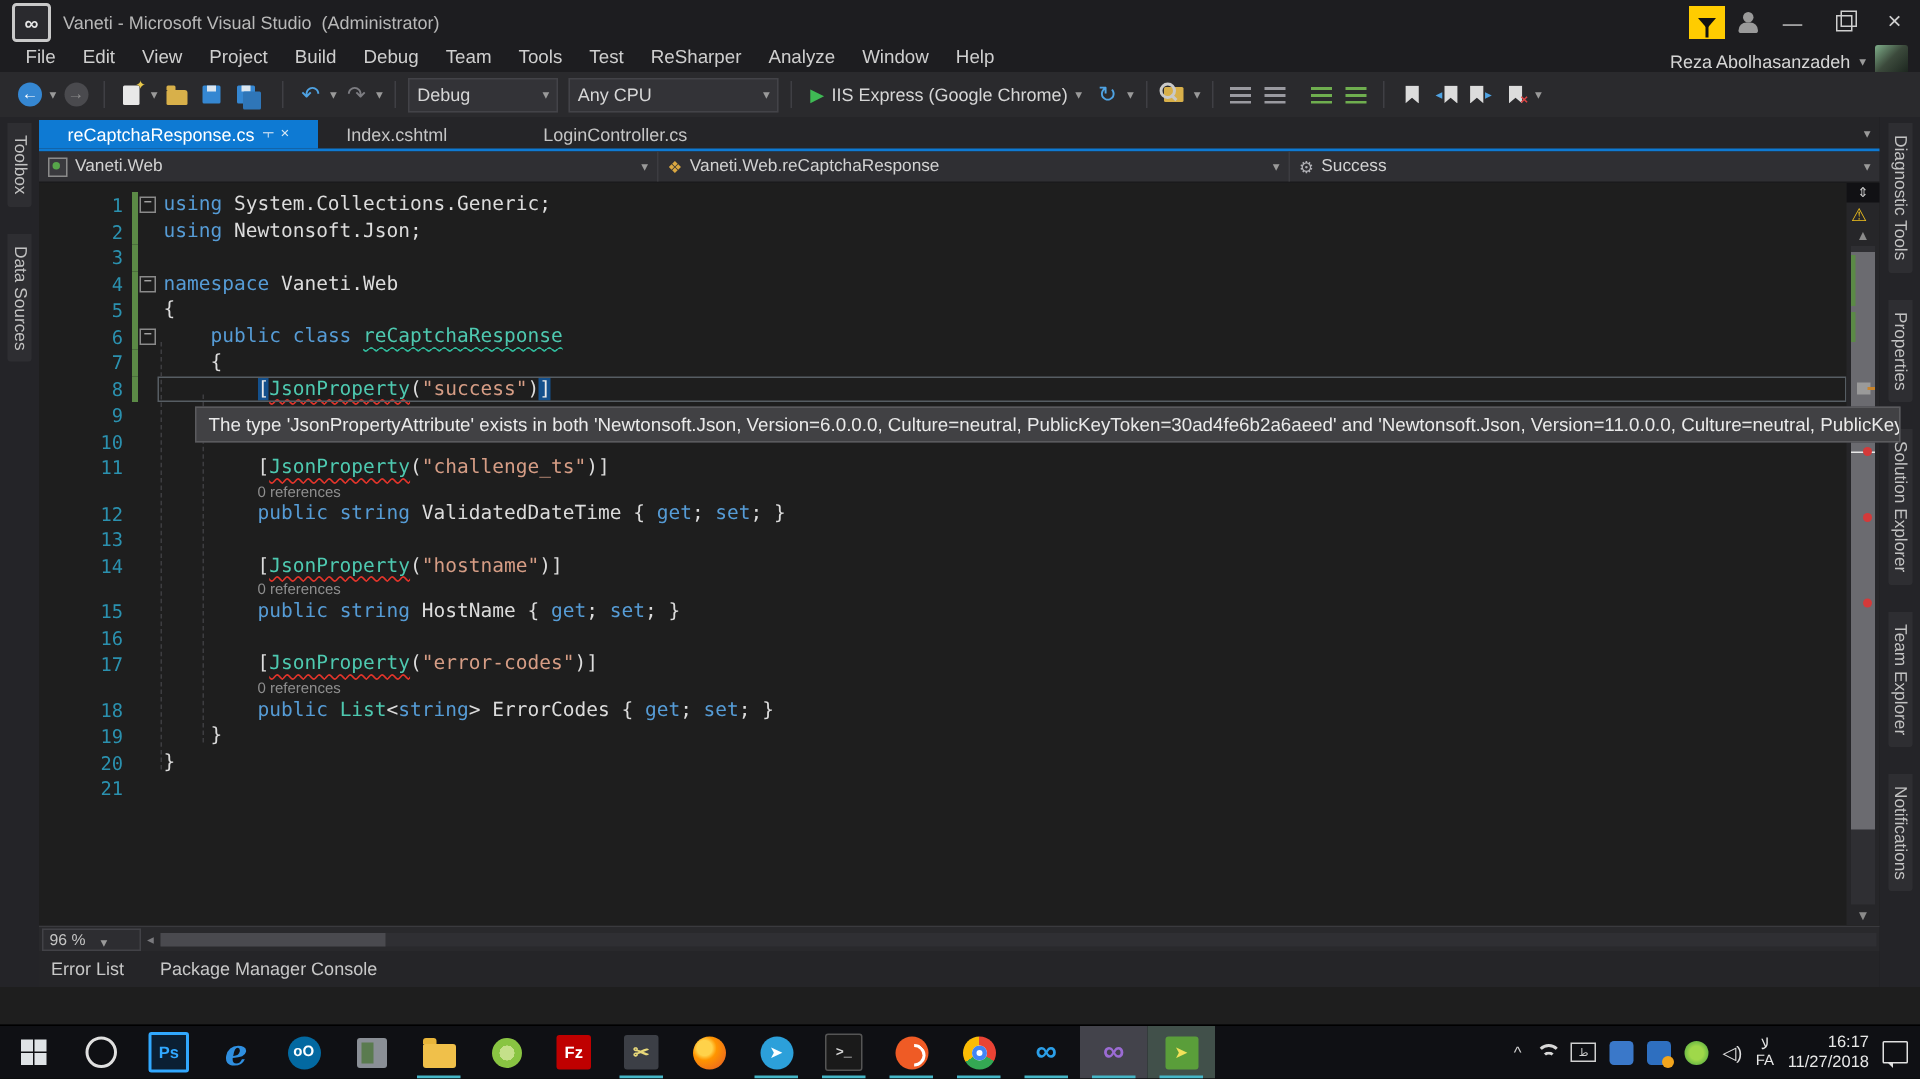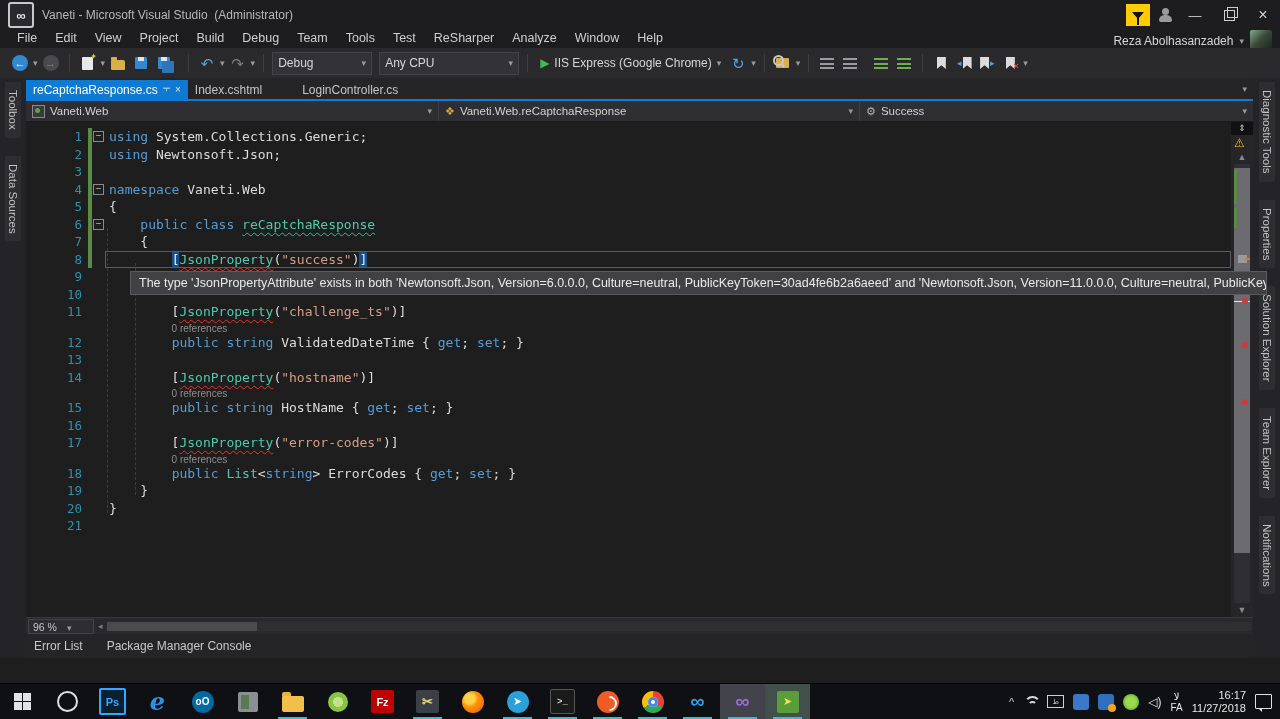--- a/index.html
+++ b/index.html
@@ -64,21 +64,21 @@
 
   
   .main{position:absolute;top:78px;left:0;right:0;bottom:61px;display:flex;}
   .side{background:#242428;display:flex;flex-direction:column;align-items:center;gap:18px;padding-top:4px;}
   .side.left{width:26px;}
   .side.right{width:27px;}
   .vtab{writing-mode:vertical-rl;font-size:11.5px;color:#c2c2c2;background:#2e2e32;padding:8px 2px;border-radius:0 0 2px 2px;}
 
   .center{flex:1;display:flex;flex-direction:column;min-width:0;position:relative;}
   .tabrow{height:21px;background:#252528;display:flex;align-items:flex-end;border-bottom:2px solid #0e7ad3;}
-  .tab{height:19px;display:flex;align-items:center;padding:0 7px;font-size:12px;color:#c5c5c5;gap:6px;}
+  .tab{height:19px;display:flex;align-items:center;padding:0 19px;font-size:12px;color:#c5c5c5;gap:6px;}
   .tab.active{background:#0e7ad3;color:#fff;}
   .tab.inactive{margin-right:26px;}
   .tab .ticon{font-size:10px;color:#dce9f5;}
   .tab .pin{display:inline-block;transform:rotate(90deg);font-size:10px;}
   .tabrow .endcaret{margin-left:auto;align-self:center;padding-right:6px;}
 
   .navbar{height:20px;background:#2f2f33;display:flex;border-bottom:1px solid #1a1a1c;}
   .navseg{display:flex;align-items:center;gap:5px;padding:0 6px;border-right:1px solid #3c3c41;font-size:11.5px;color:#d2d2d2;}
   .navseg .caret{margin-left:auto;}
   .navseg.s1{width:400px;}

